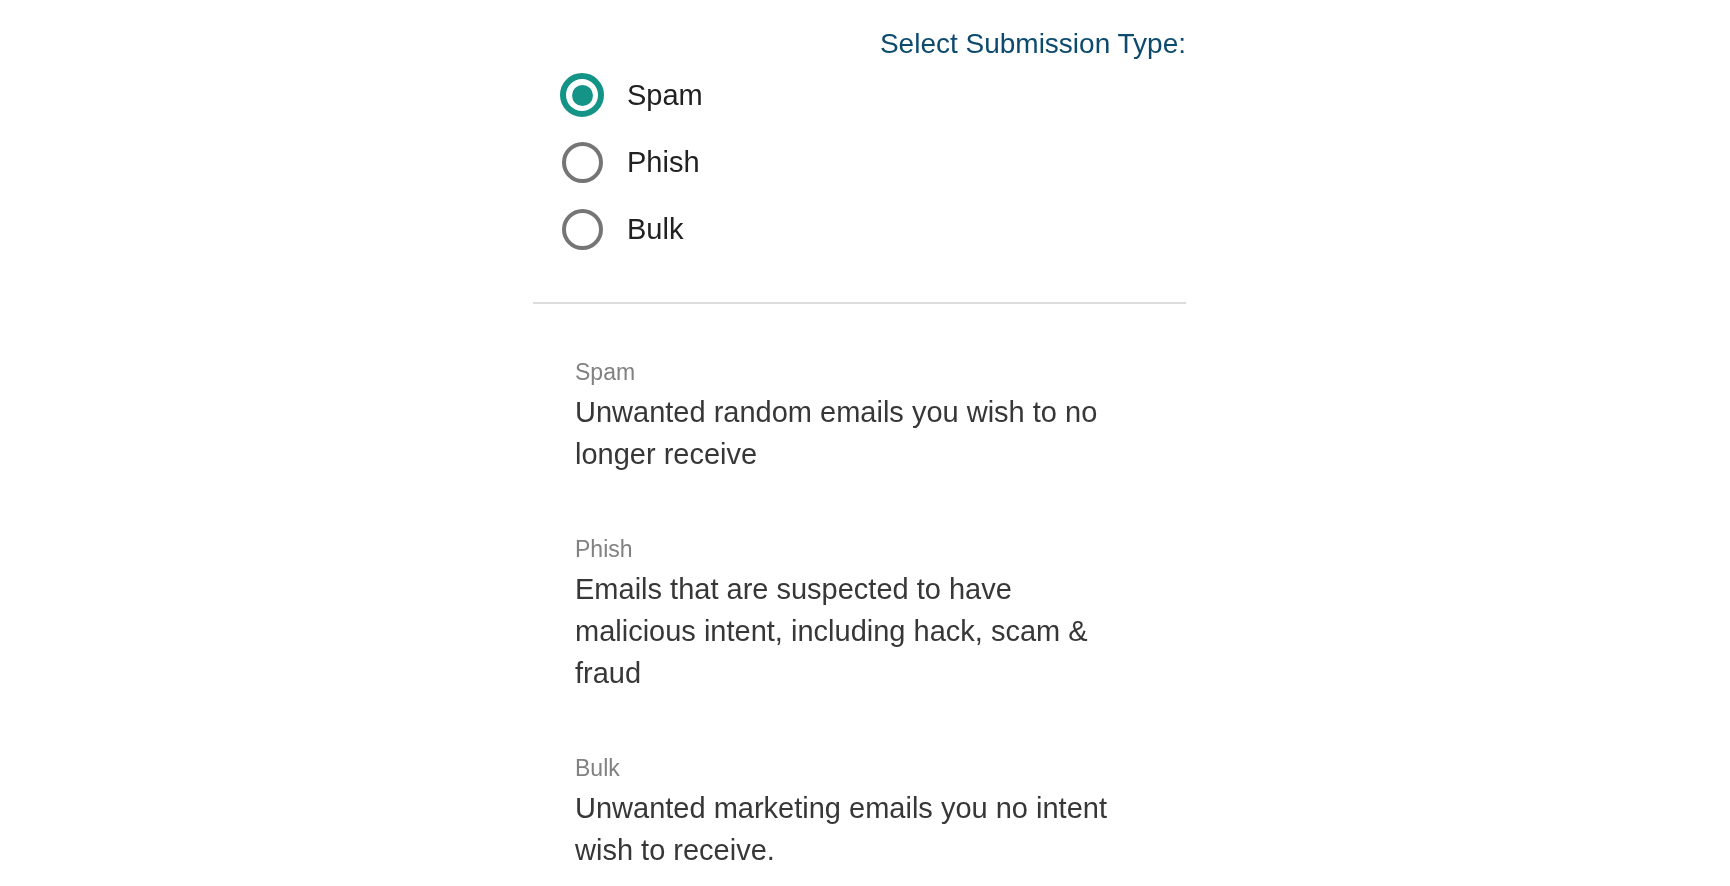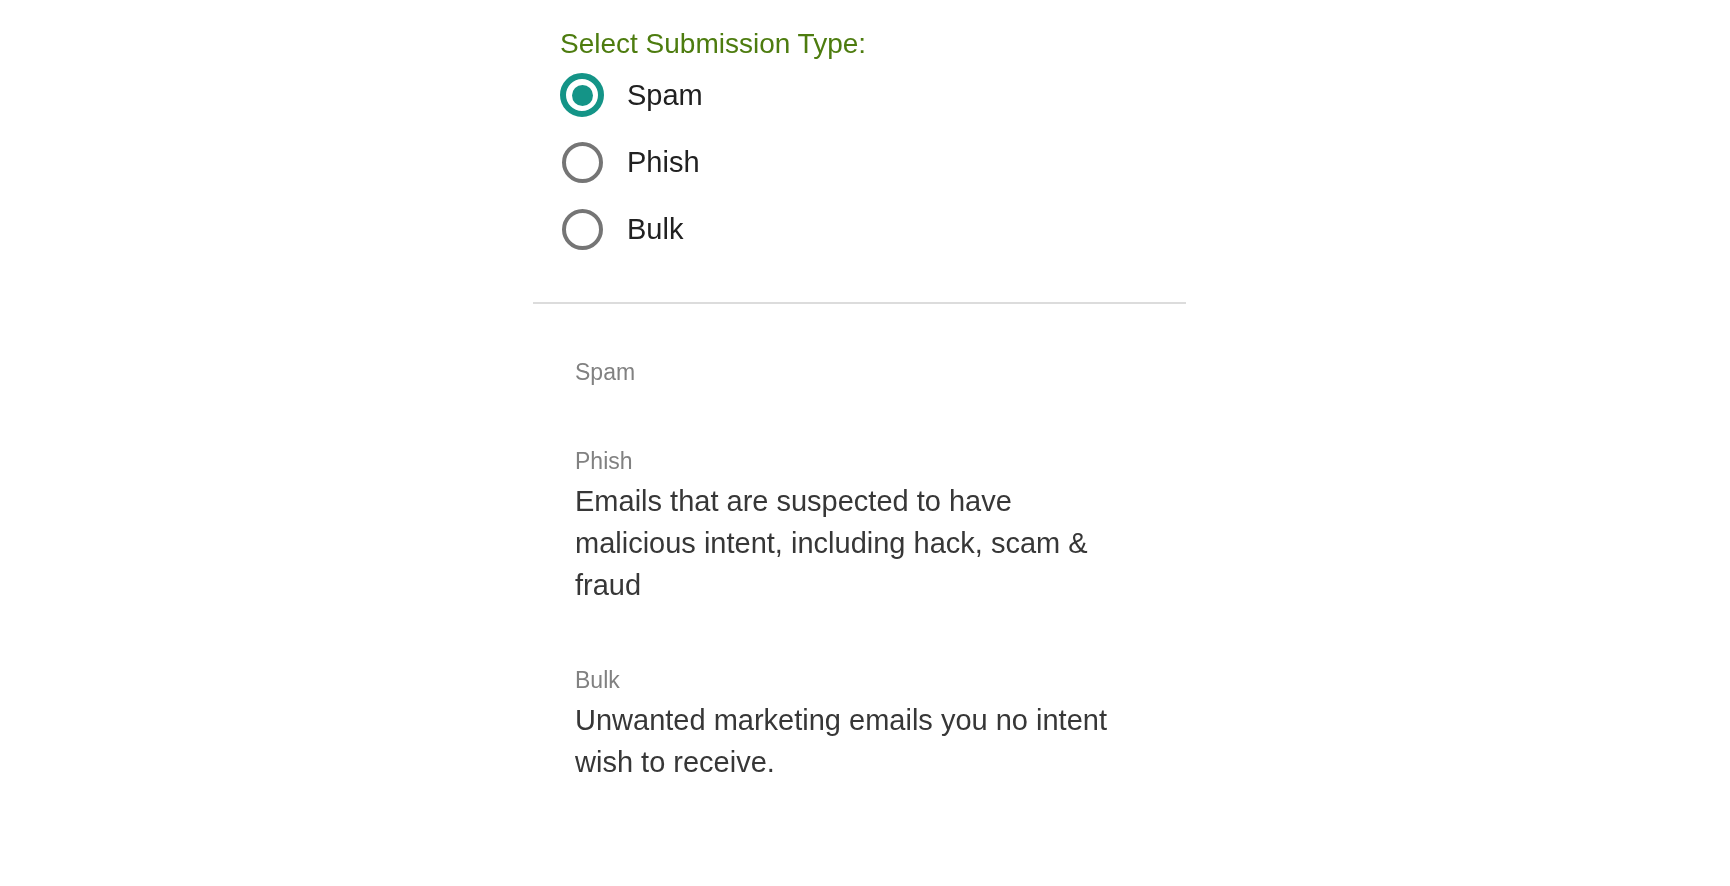--- a/index.html
+++ b/index.html
@@ -11,21 +11,22 @@
   }
   .content {
     width: 653px;
     margin-left: 533px;
   }
   .form-area { padding-left: 27px; }
   .form-title {
     padding-top: 27px;
     font-size: 28px;
     line-height: 34px;
-    color: #4d7c0f;
+    color: #0c4a6e;
+    text-align: right;
   }
   .radio-row {
     display: flex;
     align-items: center;
     height: 44px;
     margin-top: 23px;
     cursor: pointer;
   }
   .radio-row:first-of-type { margin-top: 12px; }
   .radio-slot {
@@ -120,20 +121,22 @@
 
     </div>
   </div>
 
   <div class="divider"></div>
 
   <div class="sections">
 
     <div class="section">
       <div class="section-label">Spam</div>
+      <div class="section-text">Unwanted random emails you wish to no
+longer receive</div>
     </div>
 
     <div class="section">
       <div class="section-label">Phish</div>
       <div class="section-text">Emails that are suspected to have
 malicious intent, including hack, scam &amp;
 fraud</div>
     </div>
 
     <div class="section">

